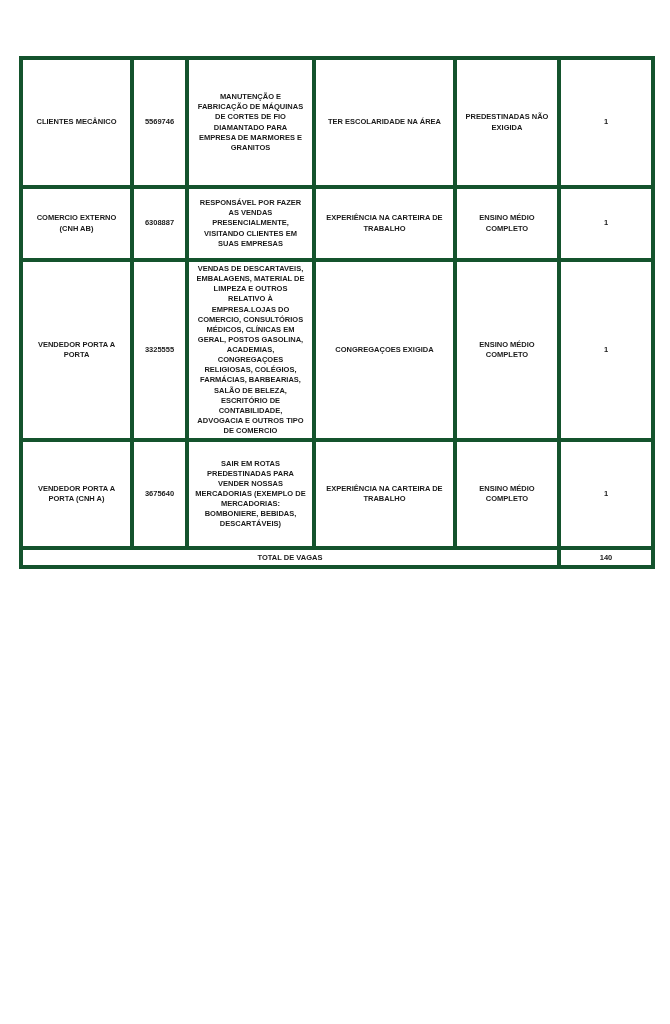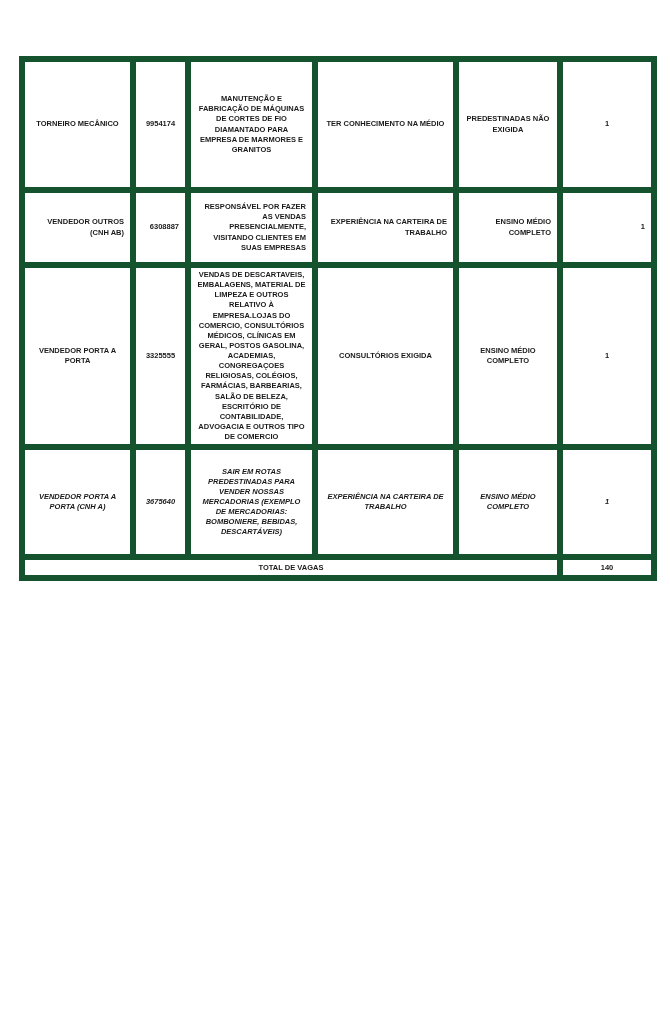--- a/index.html
+++ b/index.html
@@ -17,71 +17,71 @@
   }
   table.vagas {
     position: absolute;
     left: 19px;
     top: 56px;
     width: 632px;
     border-collapse: collapse;
     table-layout: fixed;
   }
   table.vagas td {
-    border: 6px solid #14532d;
+    border: 4px solid #14532d;
     text-align: center;
     vertical-align: middle;
     font-weight: bold;
     font-size: 7.5px;
     line-height: 1.35;
     color: #1a1a1a;
     padding: 2px 6px;
     word-wrap: break-word;
   }
   tr.row-1 td { height: 121px; }
-  tr.row-2 td { height: 65px; text-align: right; }
+  tr.row-2 td { height: 65px; }
   tr.row-3 td { height: 166px; }
-  tr.row-4 td { height: 100px; font-style: italic; }
+  tr.row-4 td { height: 100px; }
   tr.total-row td { height: 13px; padding: 1px 6px; }
 </style>
 </head>
 <body>
 
 <div class="page">
   <table class="vagas">
     <colgroup>
       <col style="width:111px">
       <col style="width:55px">
       <col style="width:127px">
       <col style="width:141px">
       <col style="width:104px">
       <col style="width:94px">
     </colgroup>
     <tbody>
       <tr class="row-1">
-        <td>TORNEIRO MECÂNICO</td>
-        <td>9954174</td>
+        <td>CLIENTES MECÂNICO</td>
+        <td>5569746</td>
         <td>MANUTENÇÃO E FABRICAÇÃO DE MÁQUINAS DE CORTES DE FIO DIAMANTADO PARA EMPRESA DE MARMORES E GRANITOS</td>
-        <td>TER CONHECIMENTO NA MÉDIO</td>
+        <td>TER ESCOLARIDADE NA ÁREA</td>
         <td>PREDESTINADAS NÃO EXIGIDA</td>
         <td>1</td>
       </tr>
       <tr class="row-2">
-        <td>VENDEDOR OUTROS (CNH AB)</td>
+        <td>COMERCIO EXTERNO (CNH AB)</td>
         <td>6308887</td>
         <td>RESPONSÁVEL POR FAZER AS VENDAS PRESENCIALMENTE, VISITANDO CLIENTES EM SUAS EMPRESAS</td>
         <td>EXPERIÊNCIA NA CARTEIRA DE TRABALHO</td>
         <td>ENSINO MÉDIO COMPLETO</td>
         <td>1</td>
       </tr>
       <tr class="row-3">
         <td>VENDEDOR PORTA A PORTA</td>
         <td>3325555</td>
         <td>VENDAS DE DESCARTAVEIS, EMBALAGENS, MATERIAL DE LIMPEZA E OUTROS RELATIVO À EMPRESA.LOJAS DO COMERCIO, CONSULTÓRIOS MÉDICOS, CLÍNICAS EM GERAL, POSTOS GASOLINA, ACADEMIAS, CONGREGAÇOES RELIGIOSAS, COLÉGIOS, FARMÁCIAS, BARBEARIAS, SALÃO DE BELEZA, ESCRITÓRIO DE CONTABILIDADE, ADVOGACIA E OUTROS TIPO DE COMERCIO</td>
-        <td>CONSULTÓRIOS EXIGIDA</td>
+        <td>CONGREGAÇOES EXIGIDA</td>
         <td>ENSINO MÉDIO COMPLETO</td>
         <td>1</td>
       </tr>
       <tr class="row-4">
         <td>VENDEDOR PORTA A PORTA (CNH A)</td>
         <td>3675640</td>
         <td>SAIR EM ROTAS PREDESTINADAS PARA VENDER NOSSAS MERCADORIAS (EXEMPLO DE MERCADORIAS: BOMBONIERE, BEBIDAS, DESCARTÁVEIS)</td>
         <td>EXPERIÊNCIA NA CARTEIRA DE TRABALHO</td>
         <td>ENSINO MÉDIO COMPLETO</td>
         <td>1</td>

